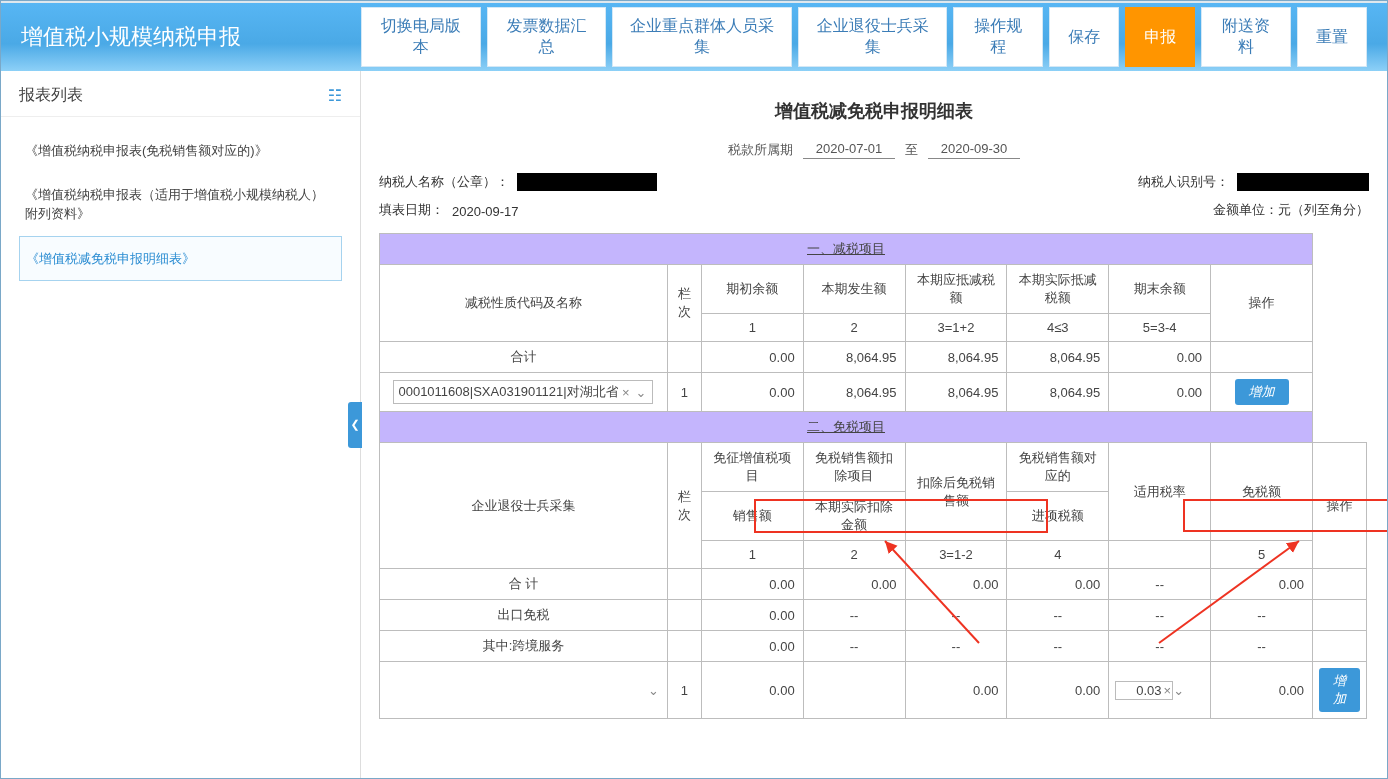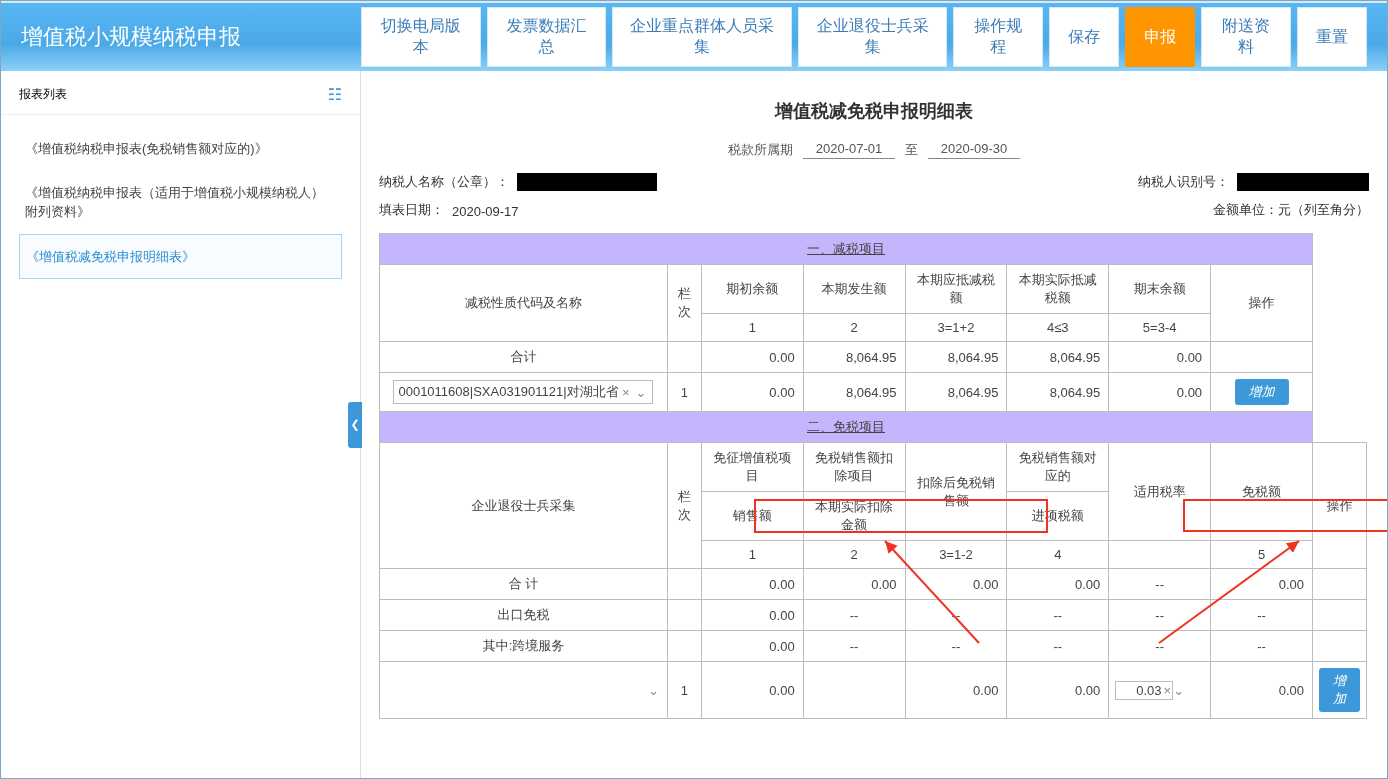--- a/index.html
+++ b/index.html
@@ -7,21 +7,21 @@
 .window-frame { border: 1px solid #7aa8c8; height: 779px; display: flex; flex-direction: column; }
 .frame-top { height: 2px; background:#dfe8ee; }
 .header { height: 68px; background: linear-gradient(180deg,#57b6f4 0%,#4aa9e6 60%,#8dd0f7 100%); display: flex; align-items: center; padding: 0 20px 0 20px; position: relative; }
 .header h1 { color: #fff; font-size: 22px; font-weight: 500; flex: 0 0 340px; }
 .toolbar { display: flex; gap: 6px; flex: 1; justify-content: flex-start; }
 .toolbar button { background:#fff; border:1px solid #d4e8f6; color:#3c7db7; padding:8px 14px; cursor:pointer; font-size:16px; min-width:70px; }
 .toolbar button.primary { background:#ff9500; border-color:#ff9500; color:#fff; }
 .main { flex:1; display:flex; overflow:hidden; }
 .sidebar { width: 360px; border-right:1px solid #ddd; background:#fff; position:relative; }
 .sidebar-header { display:flex; align-items:center; justify-content:space-between; padding:14px 18px 10px 18px; border-bottom:1px solid #eee; }
-.sidebar-header .title { font-size:12px; color:#000000; font-weight:500; }
+.sidebar-header .title { font-size:16px; color:#404040; font-weight:500; }
 .layers-icon { color:#3c98d9; font-size:16px; }
 .report-list { padding: 12px 18px; }
 .report-item { padding: 12px 6px; color:#444; cursor:pointer; line-height:1.5; }
 .report-item.active { border:1px solid #a6d3ef; color:#2a8cd2; background:#f8fcff; }
 .collapse-handle { position:absolute; right:-2px; top:50%; transform:translateY(-50%); width:14px; height:46px; background:#3c98d9; color:#fff; display:flex; align-items:center; justify-content:center; border-radius:3px 0 0 3px; cursor:pointer; font-size:11px; }
 .content { flex:1; padding: 6px 18px 0 18px; overflow:auto; position:relative; }
 .form-title { text-align:center; font-size:18px; color:#333; margin: 22px 0 18px 0; }
 .info-row { display:flex; justify-content:center; gap:10px; font-size:13px; color:#555; margin-bottom:14px; align-items:flex-end; }
 .info-row .u { display:inline-block; min-width:92px; border-bottom:1px solid #888; text-align:center; padding:0 4px 2px 4px; }
 .row-block { display:flex; justify-content:space-between; align-items:flex-end; margin: 6px 0 14px 0; }

